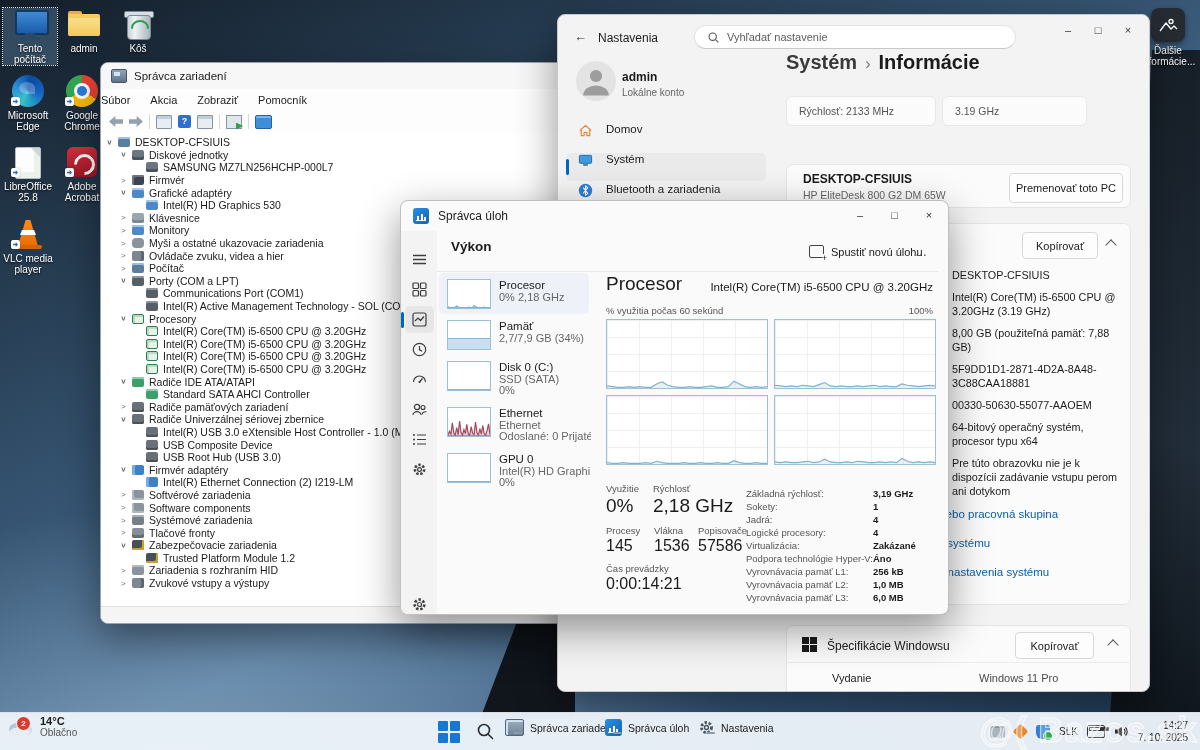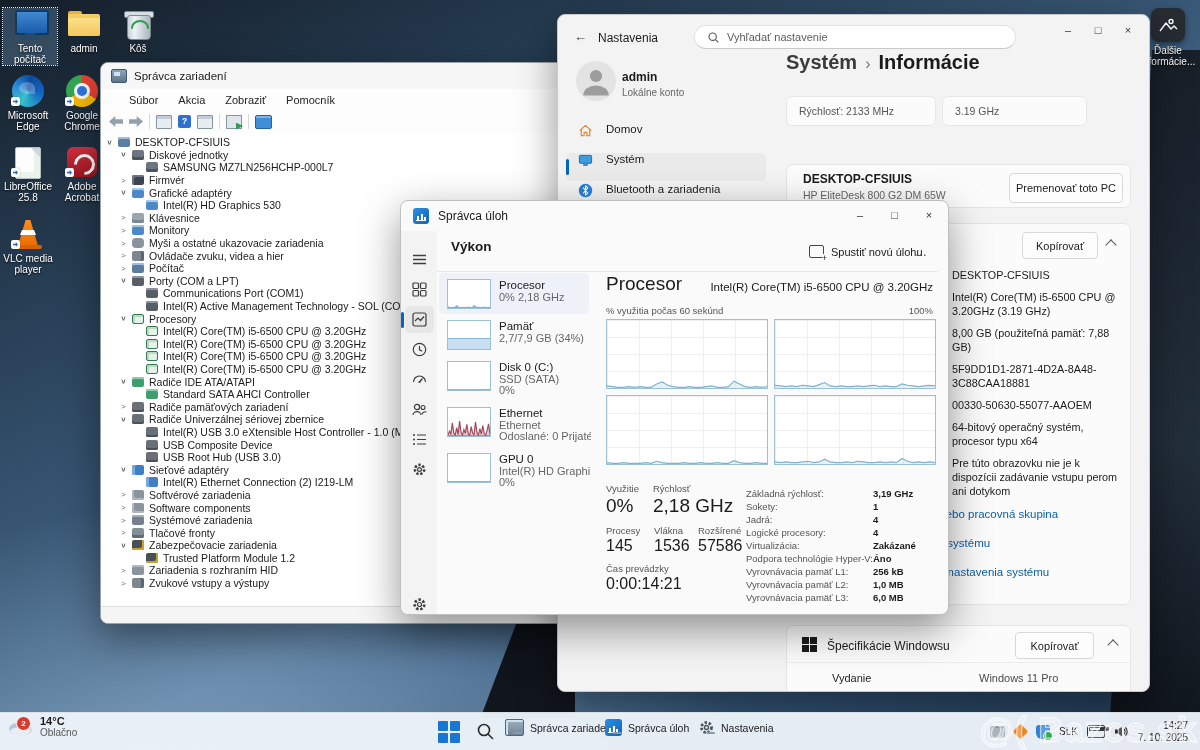--- a/index.html
+++ b/index.html
@@ -59,21 +59,21 @@
   
   .win{position:absolute;border-radius:8px;box-shadow:0 14px 40px rgba(0,0,0,.42);overflow:hidden}
   .wbtn{display:inline-block;width:30px;text-align:center;font-size:11px;color:#333;line-height:22px}
 
   
   .dm{left:100px;top:62px;width:690px;height:560px;background:#fff;border:1px solid #9aa2ab;z-index:3}
   .dm-title{height:26px;background:#f7f7f7;display:flex;align-items:center;padding-left:10px;gap:7px}
   .dm-title .txt{font-size:11.5px;color:#1a1a1a}
   .dm-appicon{width:14px;height:12px;background:linear-gradient(#8fa3b5,#5e7588);border:1px solid #41566b;border-radius:2px;position:relative}
   .dm-appicon::after{content:"";position:absolute;left:2px;top:2px;width:6px;height:4px;background:#cfe3f4}
-  .dm-menu{height:21px;display:flex;align-items:center;gap:20px;padding-left:28px;background:#fdfdfd;font-size:11px;color:#222}
+  .dm-menu{height:21px;display:flex;align-items:center;gap:20px;padding-left:0;background:#fdfdfd;font-size:11px;color:#222}
   .dm-tools{height:23px;display:flex;align-items:center;gap:6px;padding-left:8px;background:#fdfdfd;border-bottom:1px solid #e3e3e3}
   .tb-sep{width:1px;height:15px;background:#d8d8d8}
   .tb-arr{width:14px;height:11px;background:#93a1ae}
   .tb-arr.l{clip-path:polygon(0 50%,45% 0,45% 30%,100% 30%,100% 70%,45% 70%,45% 100%)}
   .tb-arr.r{clip-path:polygon(100% 50%,55% 0,55% 30%,0 30%,0 70%,55% 70%,55% 100%)}
   .tb-box{width:14px;height:12px;background:#e8edf2;border:1px solid #8795a3;border-radius:1px;box-shadow:inset 0 3px 0 #c3ceda}
   .tb-help{width:13px;height:13px;background:#2f6fd0;border-radius:2px;color:#fff;font-size:9px;font-weight:bold;text-align:center;line-height:13px}
   .tb-scan{width:14px;height:12px;background:#dfe6ec;border:1px solid #8795a3;position:relative}
   .tb-scan::after{content:"";position:absolute;right:-2px;bottom:-2px;width:7px;height:7px;background:#2f9e4f;clip-path:polygon(0 0,100% 50%,0 100%)}
   .tb-mon{width:15px;height:12px;background:#3e8ed8;border:1px solid #2a5f9e;border-radius:2px;box-shadow:inset 0 2px 0 rgba(255,255,255,.35)}
@@ -484,21 +484,21 @@
           <span class="ind ind2"></span>
           <span class="tw none"></span>
           <span class="ic i-usb"></span>
           <span class="lbl">USB Root Hub (USB 3.0)</span>
         </div>
 
         <div class="dm-row">
           <span class="ind ind1"></span>
           <span class="tw open"></span>
           <span class="ic i-net"></span>
-          <span class="lbl">Sieťové adaptéry</span>
+          <span class="lbl">Firmvér adaptéry</span>
         </div>
 
         <div class="dm-row">
           <span class="ind ind2"></span>
           <span class="tw none"></span>
           <span class="ic i-net"></span>
           <span class="lbl">Intel(R) Ethernet Connection (2) I219-LM</span>
         </div>
 
         <div class="dm-row">
@@ -827,21 +827,21 @@
           <polyline points="0.0,97.0 3.4,98.0 6.9,97.0 10.3,98.0 13.8,98.0 17.2,97.0 20.7,96.0 24.1,98.0 27.6,97.0 31.0,93.0 34.5,97.0 37.9,98.0 41.4,98.0 44.8,97.0 48.3,98.0 51.7,96.0 55.2,97.0 58.6,98.0 62.1,98.0 65.5,97.0 69.0,98.0 72.4,97.0 75.9,98.0 79.3,92.0 82.8,96.0 86.2,98.0 89.7,97.0 93.1,98.0 96.6,97.0 100.0,98.0" fill="none" stroke="#7fb2cf" stroke-width="1.2" vector-effect="non-scaling-stroke"></polyline>
         </svg>
       </div>
 
     <span class="stat-lab" style="left:205px;top:282px">Využitie</span>
     <span class="stat-lab" style="left:252px;top:282px">Rýchlosť</span>
     <span class="stat-val" style="left:205px;top:294px">0%</span>
     <span class="stat-val" style="left:252px;top:294px">2,18 GHz</span>
     <span class="stat-lab" style="left:205px;top:324px">Procesy</span>
     <span class="stat-lab" style="left:253px;top:324px">Vlákna</span>
-    <span class="stat-lab" style="left:297px;top:324px">Rozšírené</span>
+    <span class="stat-lab" style="left:297px;top:324px">Popisovače</span>
     <span class="stat-val2" style="left:205px;top:336px">145</span>
     <span class="stat-val2" style="left:253px;top:336px">1536</span>
     <span class="stat-val2" style="left:297px;top:336px">57586</span>
     <span class="stat-lab" style="left:205px;top:362px">Čas prevádzky</span>
     <span class="stat-val2" style="left:205px;top:374px">0:00:14:21</span>
 
     <div class="cpu-details">
 
         <div class="cpu-detail-row">
           <span class="dl">Základná rýchlosť:</span>

